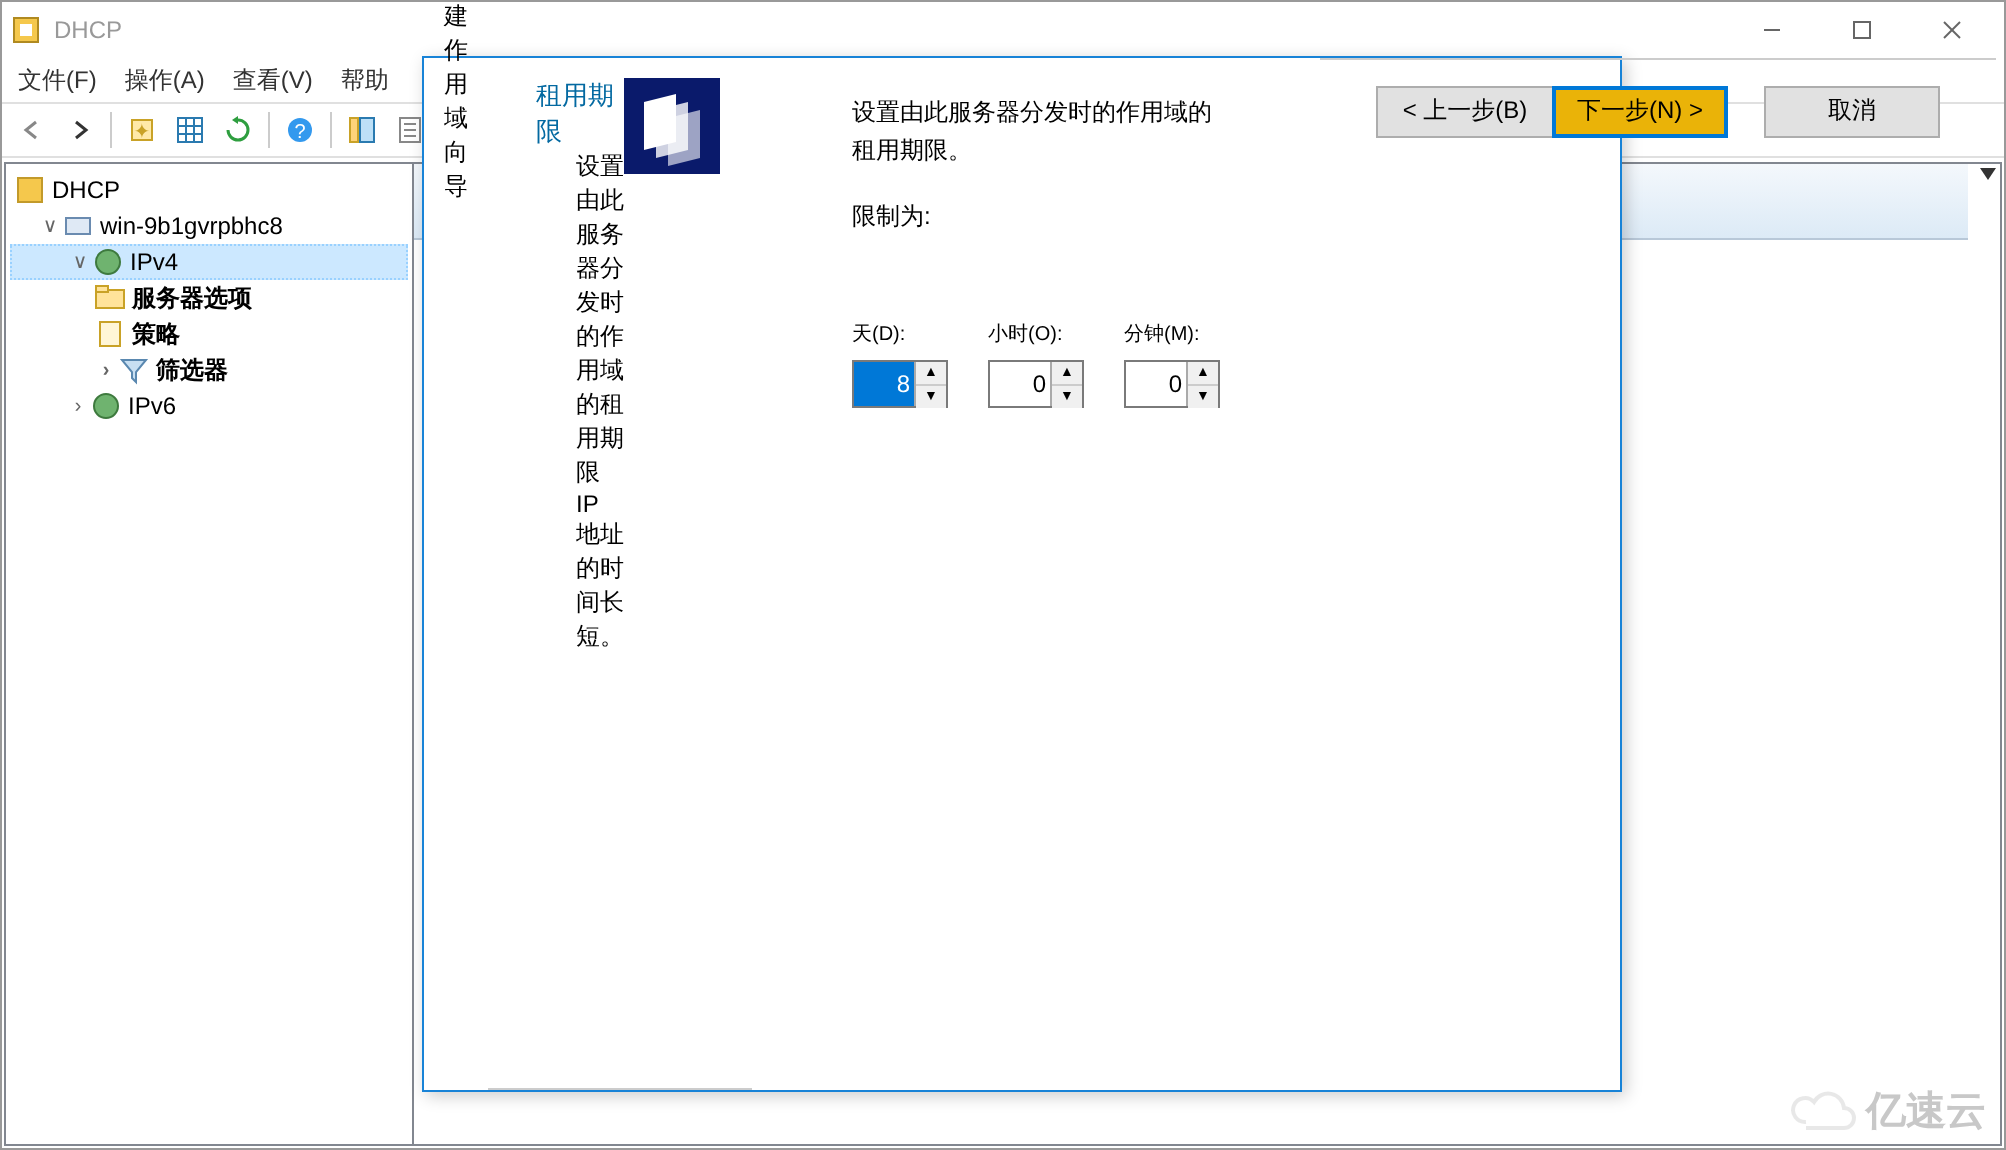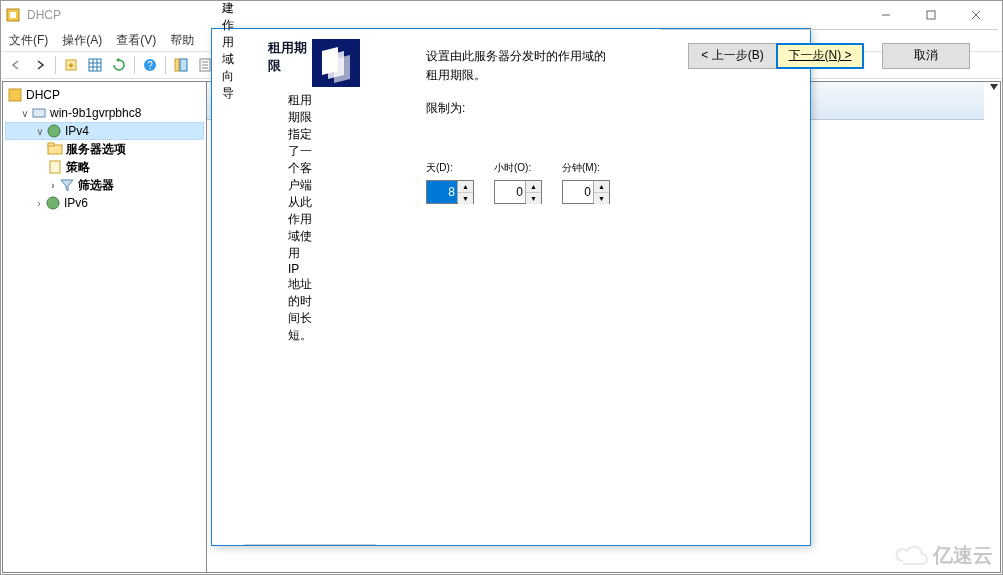--- a/index.html
+++ b/index.html
@@ -30,37 +30,37 @@
 
     .right-panel { flex: 1; border: 1px solid #828790; border-left: none; background: #fff; position: relative; }
     .right-header { height: 38px; background: linear-gradient(#f4f8fc, #dceaf6); border-bottom: 1px solid #b8c8d8; position:absolute; top:0; left:0; right:16px;}
     .right-header::after{content:""; position:absolute; right:-14px; top:2px; width:0;height:0;border-top:6px solid #333;border-left:4px solid transparent;border-right:4px solid transparent;}
 
     
     .wizard { position: absolute; top: 28px; left: 211px; width: 600px; height: 518px; background: #fff; border: 1px solid #1883d7; box-shadow: 2px 2px 8px rgba(0,0,0,0.2); z-index: 100; display: flex; flex-direction: row; }
     .wiz-title { height: 26px; display: flex; align-items: center; padding: 0 10px; font-size: 12px; color: #000; }
     .wiz-header { padding: 10px 16px 10px 24px; display: flex; border-bottom: 1px solid #ccc; }
     .wiz-header-text { flex: 1; }
-    .wiz-header-title { font-size: 13px; font-weight: bold; color: #0f172a; margin-bottom: 17px; }
+    .wiz-header-title { font-size: 13px; font-weight: normal; color: #0369a1; margin-bottom: 0; }
     .wiz-header-desc { font-size: 12px; color: #000; padding-left: 20px; }
     .wiz-header-icon { width: 48px; height: 48px; background: #0a1a6b; display: flex; align-items: center; justify-content: center; }
     .wiz-body { flex: 1; padding: 18px 50px 10px 50px; font-size: 12px; color: #000; line-height: 1.6; }
     .wiz-body p { margin-bottom: 14px; }
     .lease-inputs { display: flex; gap: 20px; margin-top: 6px; }
     .lease-col { display: flex; flex-direction: column; }
     .lease-col label { margin-bottom: 4px; font-size: 10px; margin-top: 27px; }
     .spinner { display: flex; border: 1px solid #7a7a7a; height: 24px; width: 48px; background: #fff; }
     .spinner input { width: 30px; border: none; text-align: right; padding-right: 2px; font-size: 12px; outline: none; background: #fff; }
     .spinner input.sel { background: #0078d7; color: #fff; }
     .spinner-btns { display: flex; flex-direction: column; width: 16px; border-left: 1px solid #aaa; }
     .sp-btn { flex: 1; display: flex; align-items: center; justify-content: center; font-size: 7px; background: #f0f0f0; border-bottom: 1px solid #ccc; }
     .sp-btn:last-child { border-bottom: none; }
     .wiz-footer { height: 52px; border-top: 1px solid #ccc; display: flex; align-items: center; justify-content: flex-start; padding: 0 28px; gap: 8px; }
     .wiz-btn { min-width: 88px; height: 26px; border: 1px solid #adadad; background: #e1e1e1; font-size: 12px; padding: 0 10px; display: inline-flex; align-items: center; justify-content: center; }
-    .wiz-btn.primary { border: 2px solid #0078d7; background: #fef9c3; text-decoration: underline; }
+    .wiz-btn.primary { border: 2px solid #0078d7; background: #eab308; }
     .wiz-btn.cancel { margin-left: 10px; }
     .btn-pair { display: flex; }
     .btn-pair .wiz-btn:first-child { border-right: none; }
 
     
     .watermark { position: absolute; right: 10px; bottom: 6px; color: #c8c8c8; font-size: 20px; font-weight: bold; display:flex; align-items:center; gap:4px; z-index: 200;}
     .watermark svg { opacity: 0.4; }
 
     
     .ico-dhcp svg, .ico-folder svg, .ico-node svg { width: 16px; height: 16px; }
@@ -229,21 +229,21 @@
   </div>
 </div>
 
 <div class="wizard">
   <div class="wiz-title">
     <span>新建作用域向导</span>
   </div>
   <div class="wiz-header">
     <div class="wiz-header-text">
       <div class="wiz-header-title">租用期限</div>
-      <div class="wiz-header-desc">租用期限指定了一个客户端从此作用域使用 IP 地址的时间长短。</div>
+      <div class="wiz-header-desc">设置由此服务器分发时的作用域的租用期限 IP 地址的时间长短。</div>
     </div>
     <div class="wiz-header-icon">
       <svg width="40" height="40" viewBox="0 0 40 40">
           <g fill="#fff">
             <path d="M6 8 L22 4 L22 28 L6 32 Z"></path>
             <path d="M12 12 L28 8 L28 32 L12 36 Z" opacity="0.8"></path>
             <path d="M18 16 L34 12 L34 36 L18 40 Z" opacity="0.6"></path>
           </g>
         </svg>
     </div>

